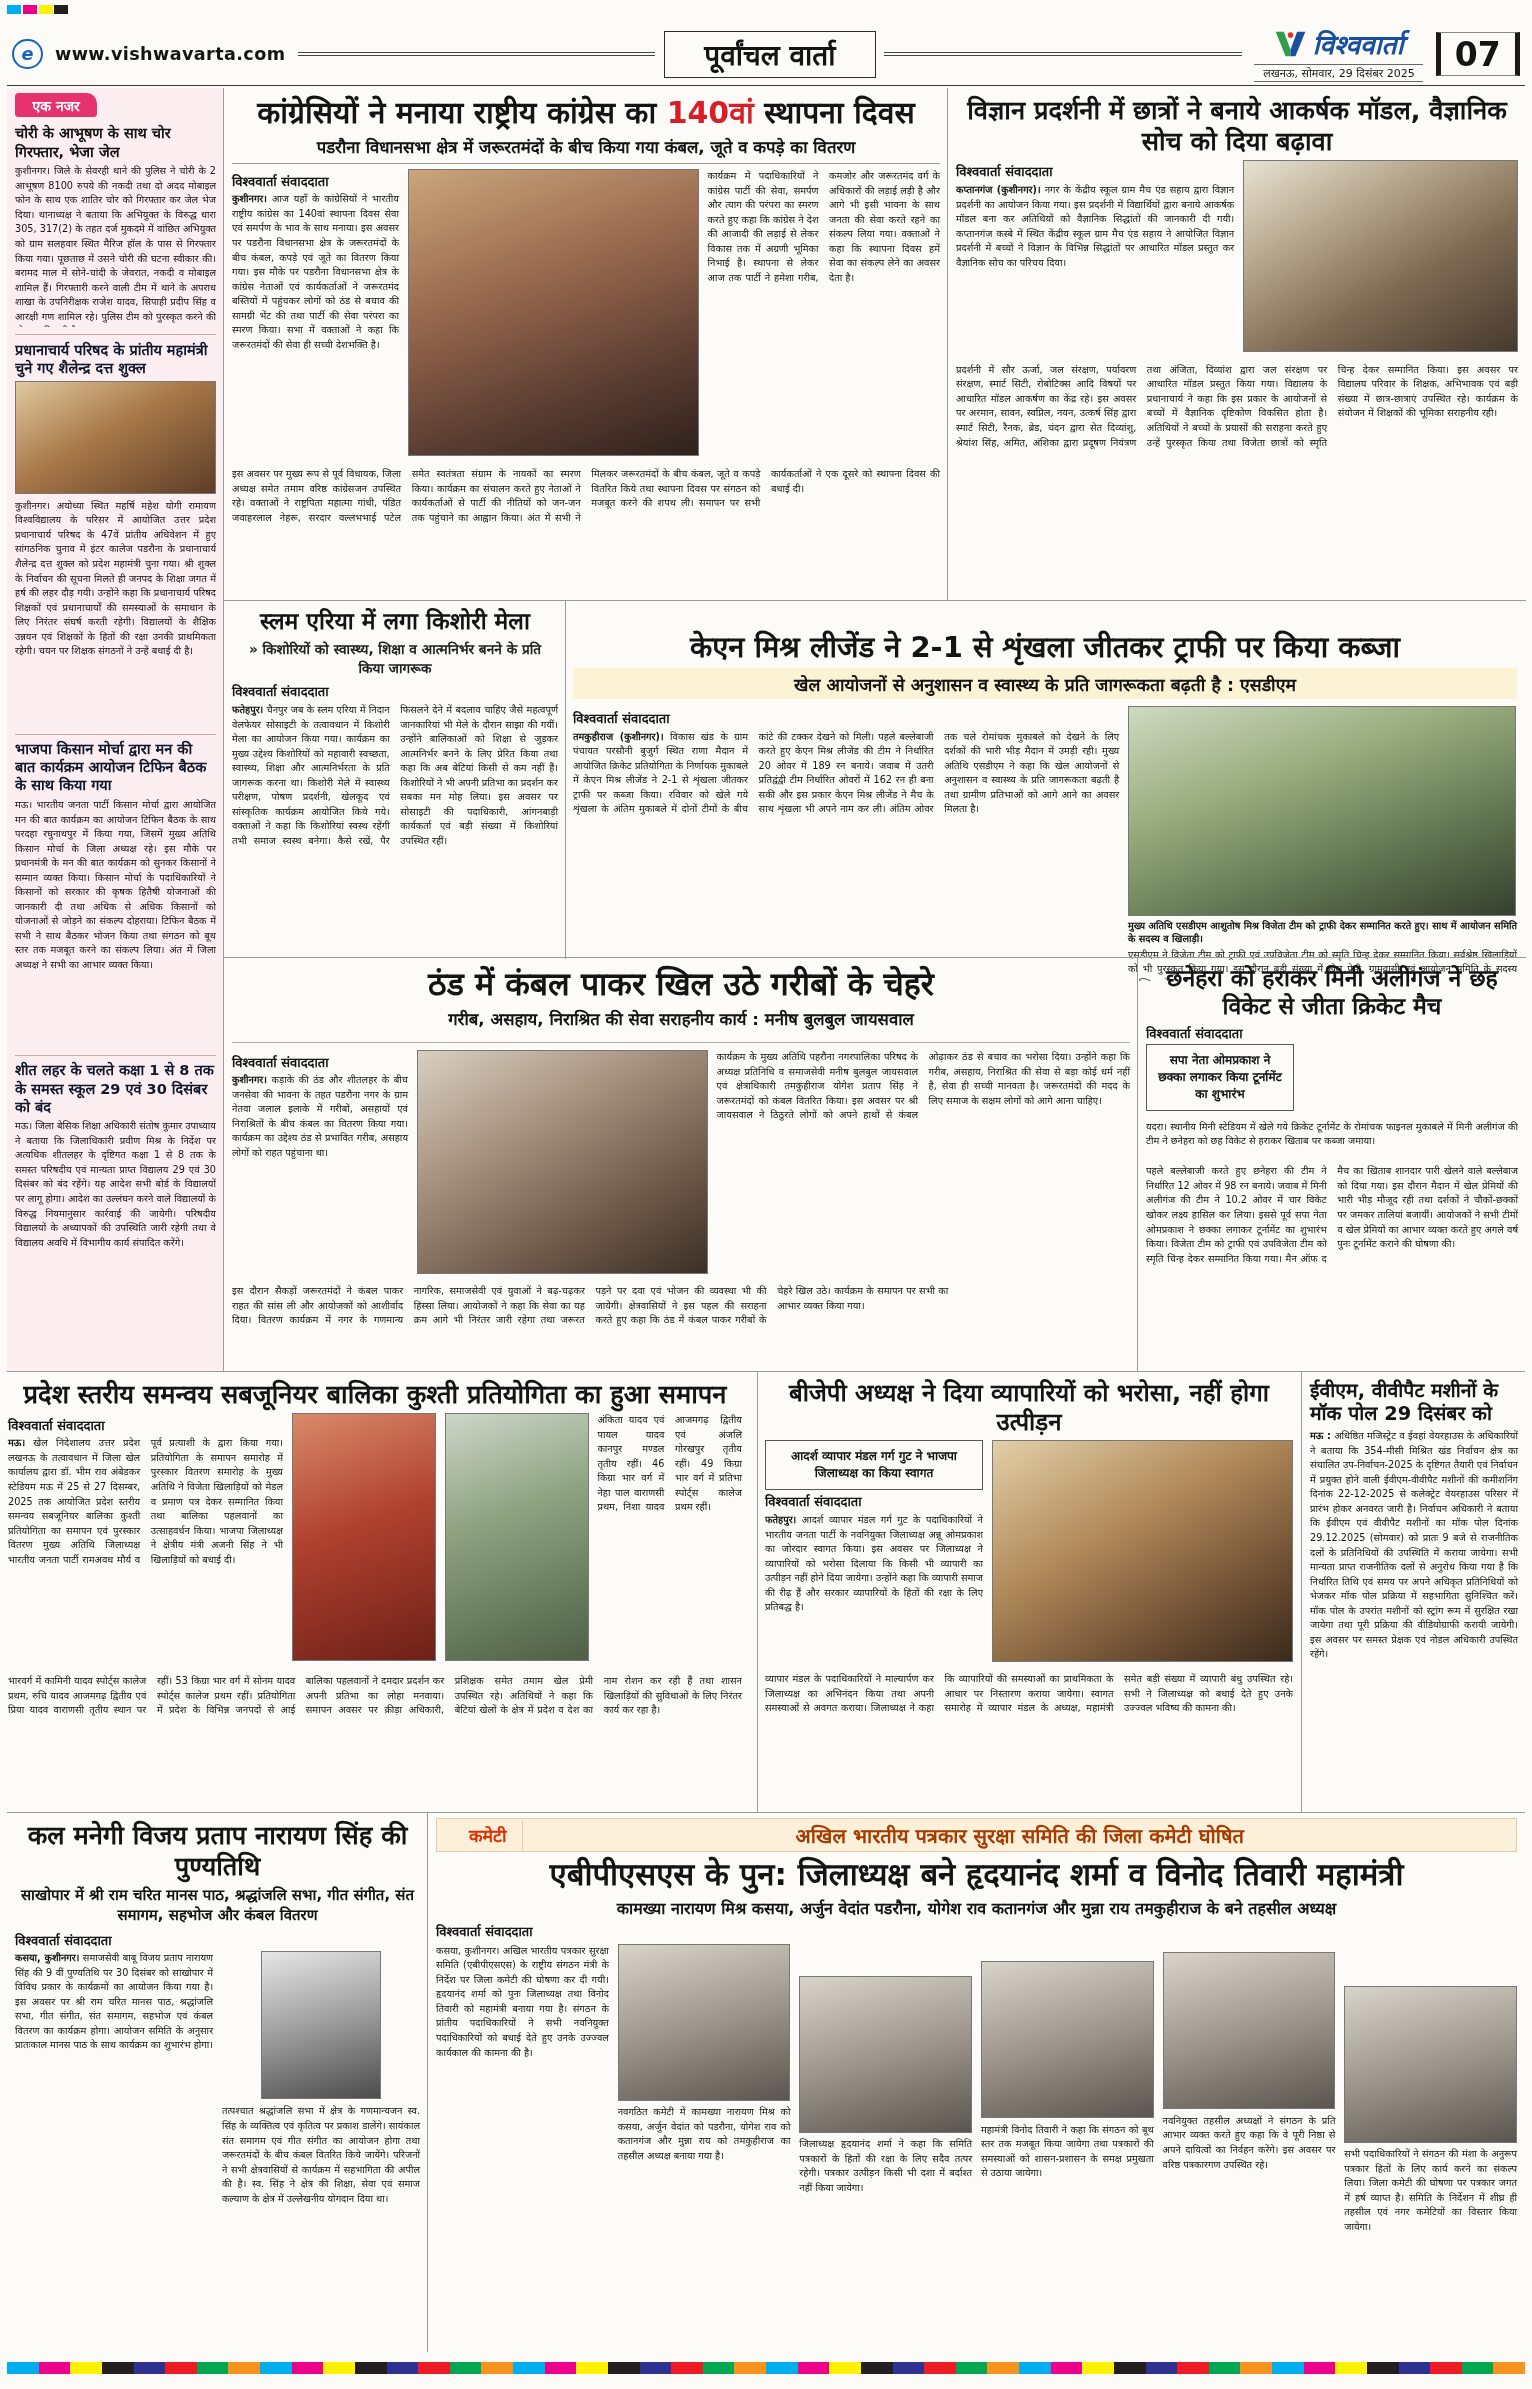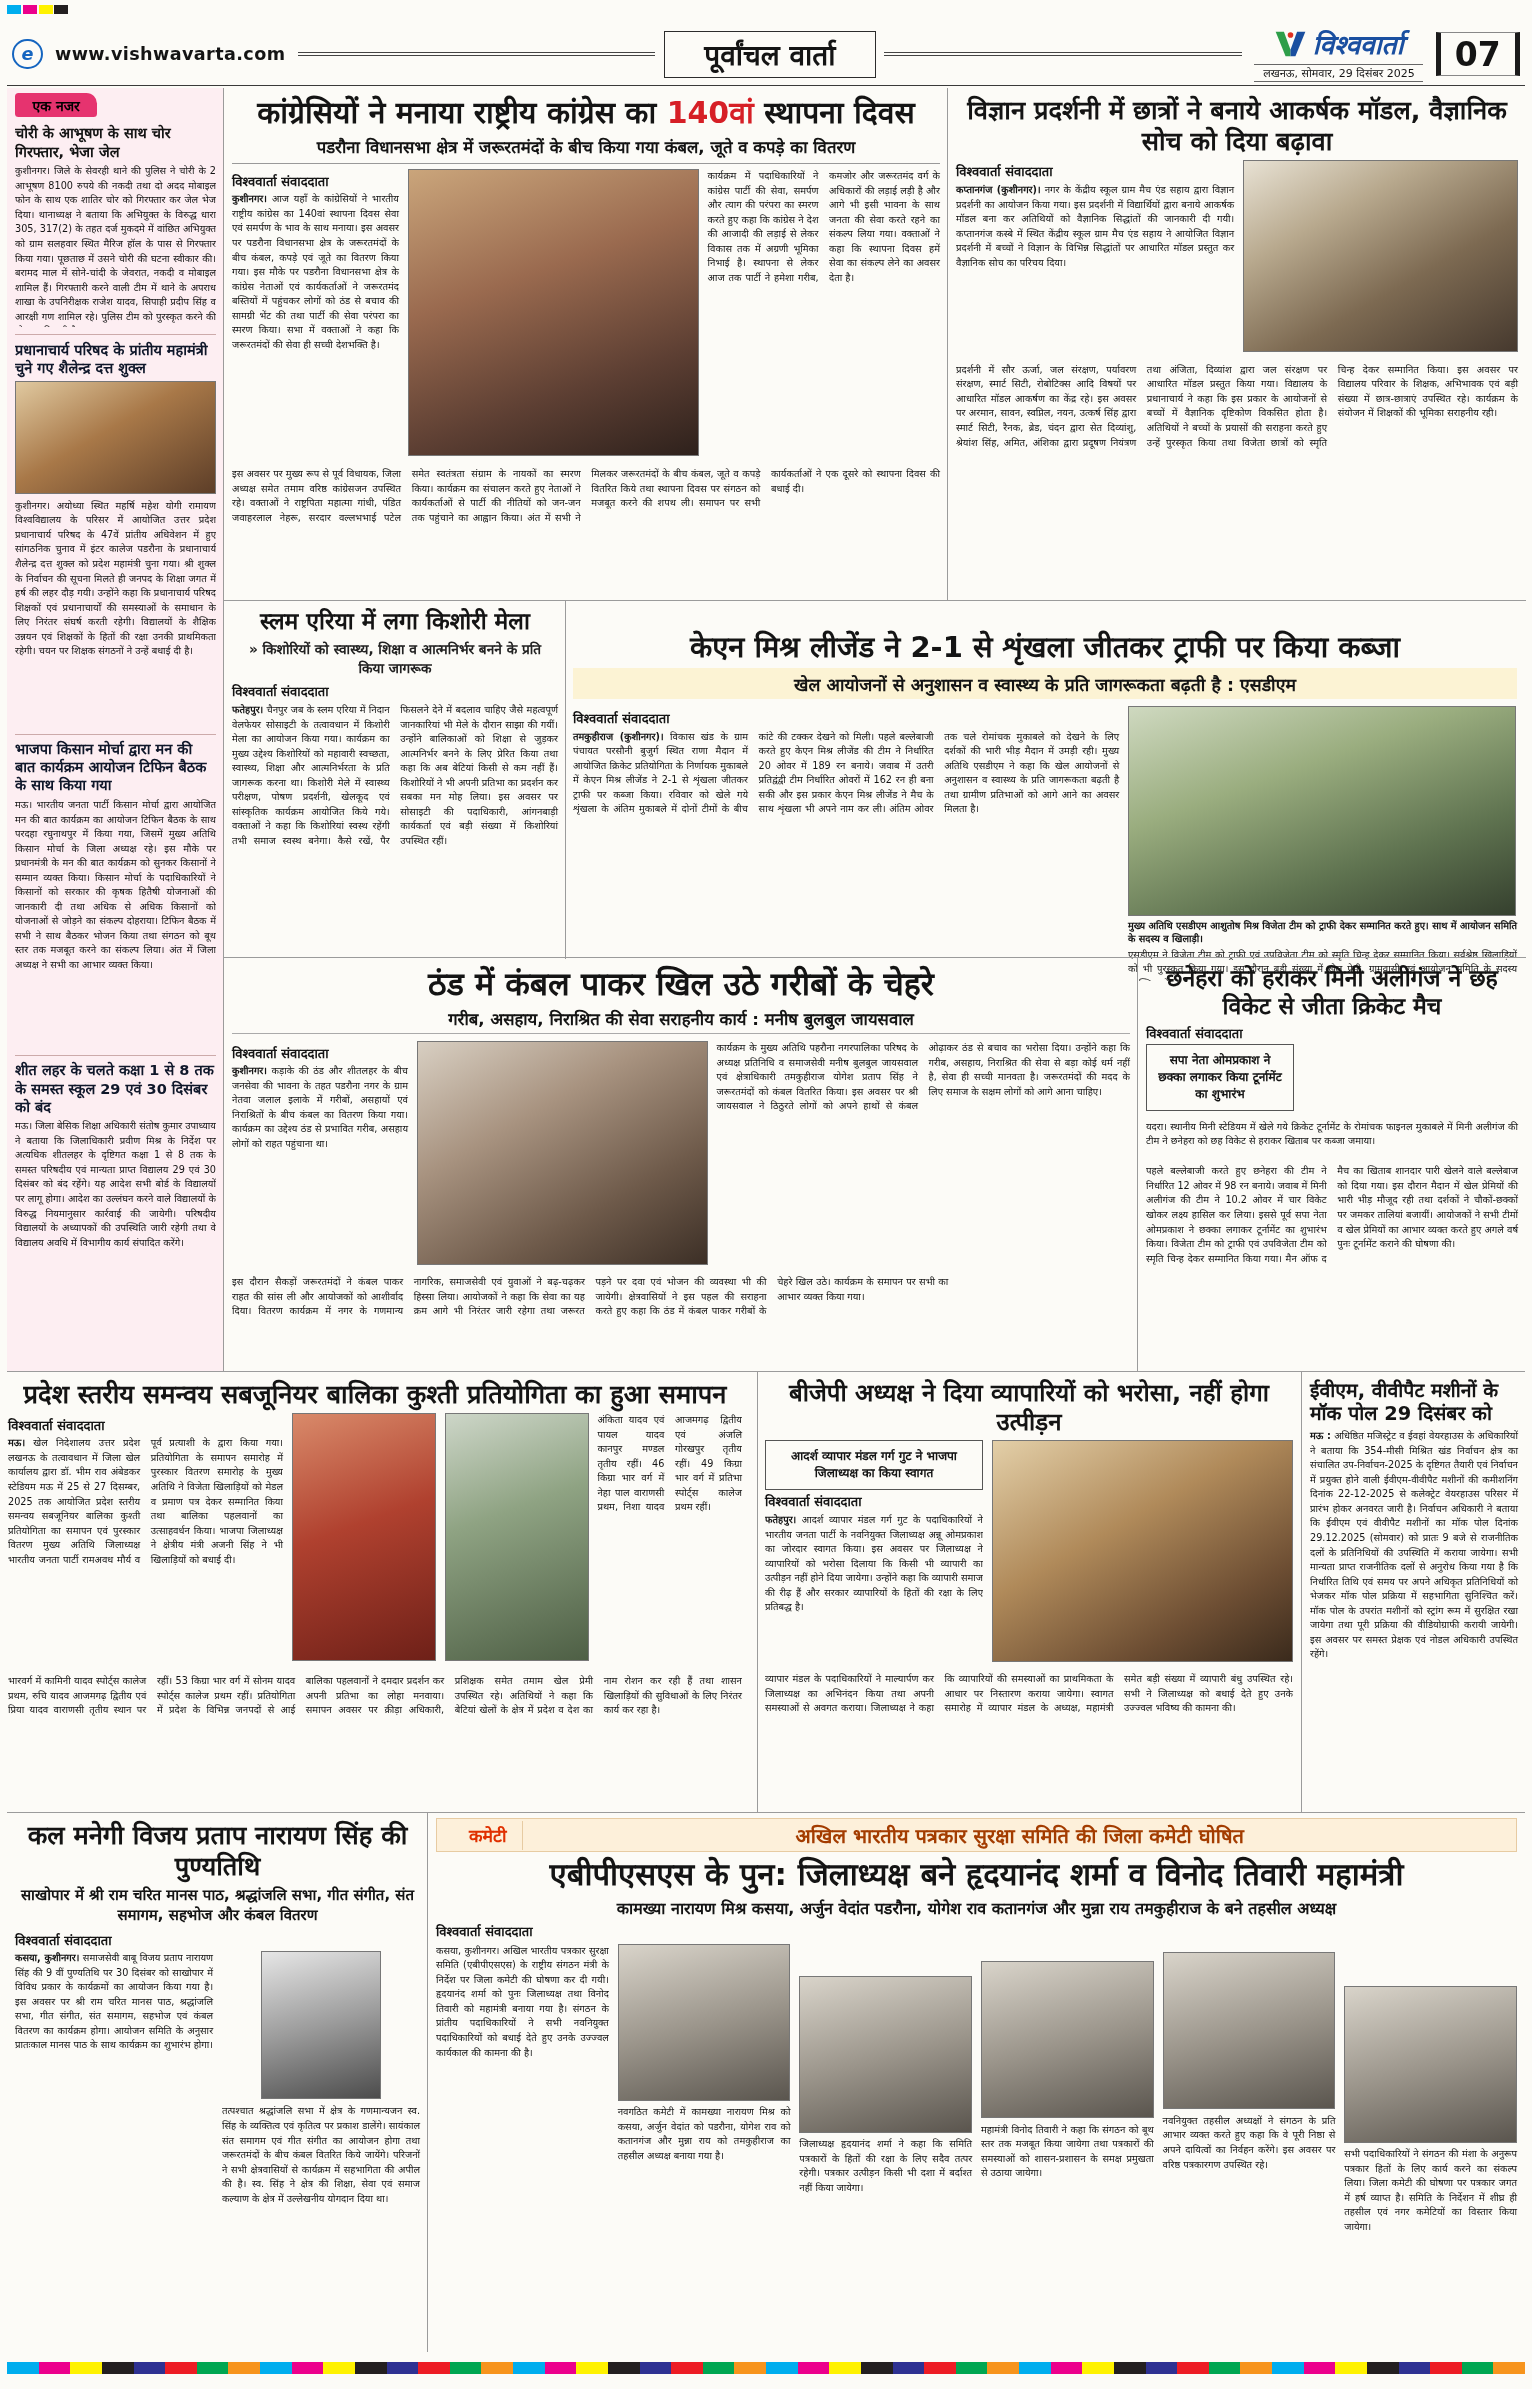--- a/index.html
+++ b/index.html
@@ -46,21 +46,21 @@
   .g-kambal{background:linear-gradient(150deg,#d8cfc2,#a89380 35%,#6e5a4a 70%,#3c2f26);}
   .g-kushti1{background:linear-gradient(160deg,#d98a6a,#b0412f 45%,#6e2018);}
   .g-kushti2{background:linear-gradient(160deg,#cdd6c8,#8fa383 40%,#4e5f45);}
   .g-bjp{background:linear-gradient(150deg,#e3cfa8,#b08a5a 40%,#6d4e33 75%,#3a2a1c);}
   .g-port{background:linear-gradient(165deg,#d9d4ca,#9a948a 52%,#5a554e);}
   .g-bw{background:linear-gradient(165deg,#e6e6e6,#9c9c9c 50%,#4c4c4c);}
   .g-s2{background:linear-gradient(150deg,#e0c9a0,#a87848 45%,#5d3e28);}
 
   
   #blk-sidebar{left:7px;top:88px;width:217px;height:1284px;background:#fdeef2;display:flex;flex-direction:column;gap:7px;}
-  .eknajar{align-self:flex-start;background:#e6336f;color:#000000;font-weight:bold;font-size:14px;
+  .eknajar{align-self:flex-start;background:#e6336f;color:#ffffff;font-weight:bold;font-size:14px;
            padding:2.6px 17.6px;border-radius:3.5px 10.6px 3.5px 3.5px;}
   .sb-art{overflow:hidden;}
   .sb-art + .sb-art{border-top:0.9px solid #caa;padding-top:5.3px;}
   .sb-h{font-size:14.5px;font-weight:bold;line-height:1.25;margin:0 0 3.5px 0;}
 
   
   #blk-congress{left:224px;top:88px;width:724px;height:513px;}
   #blk-science{left:948px;top:88px;width:578px;height:513px;}
   #blk-kishori{left:224px;top:601px;width:342px;height:358px;}
   #blk-knmishra{left:565px;top:623px;width:960px;height:358px;}
@@ -77,21 +77,21 @@
   
   .h-congress{font-size:30px;}
   .h-congress .red{color:#d61f26;}
   .sub-congress{font-size:16.7px;margin:3.5px 0 5.3px 0;border-bottom:0.9px solid #999;padding-bottom:5.3px;}
   .h-science{font-size:25.5px;}
   .h-kishori{font-size:23px;}
   .sub-kishori{font-size:13.7px;margin:1.8px 5.3px 5.3px 5.3px;color:#222;}
   .h-knm{font-size:29px;}
   .sub-knm{font-size:17.6px;background:#fcf3d4;padding:3.5px 7px;margin:1.8px 0 7px 0;}
   .h-kambal{font-size:32px;}
-  .sub-kambal{font-size:16.7px;margin:1.8px 0 7px 0;border-bottom:0.9px solid #aaa;padding-bottom:3px;}
+  .sub-kambal{font-size:16.7px;margin:1.8px 0 7px 0;border-bottom:0.9px solid #aaa;padding-bottom:12px;}
   .h-cricket{font-size:23px;}
   .box-note{border:1.8px solid #555;padding:7px;font-size:12px;font-weight:bold;text-align:center;line-height:1.4;}
   .h-kushti{font-size:25.5px;}
   .h-bjp{font-size:24px;}
   .h-evm{font-size:19.4px;text-align:left;}
   .h-puny{font-size:25.5px;}
   .sub-puny{font-size:15px;line-height:1.35;margin:1.8px 0 5.3px 0;}
   .caption{font-size:9.7px;font-weight:bold;line-height:1.35;margin-top:2.6px;text-align:justify;}
 
   

